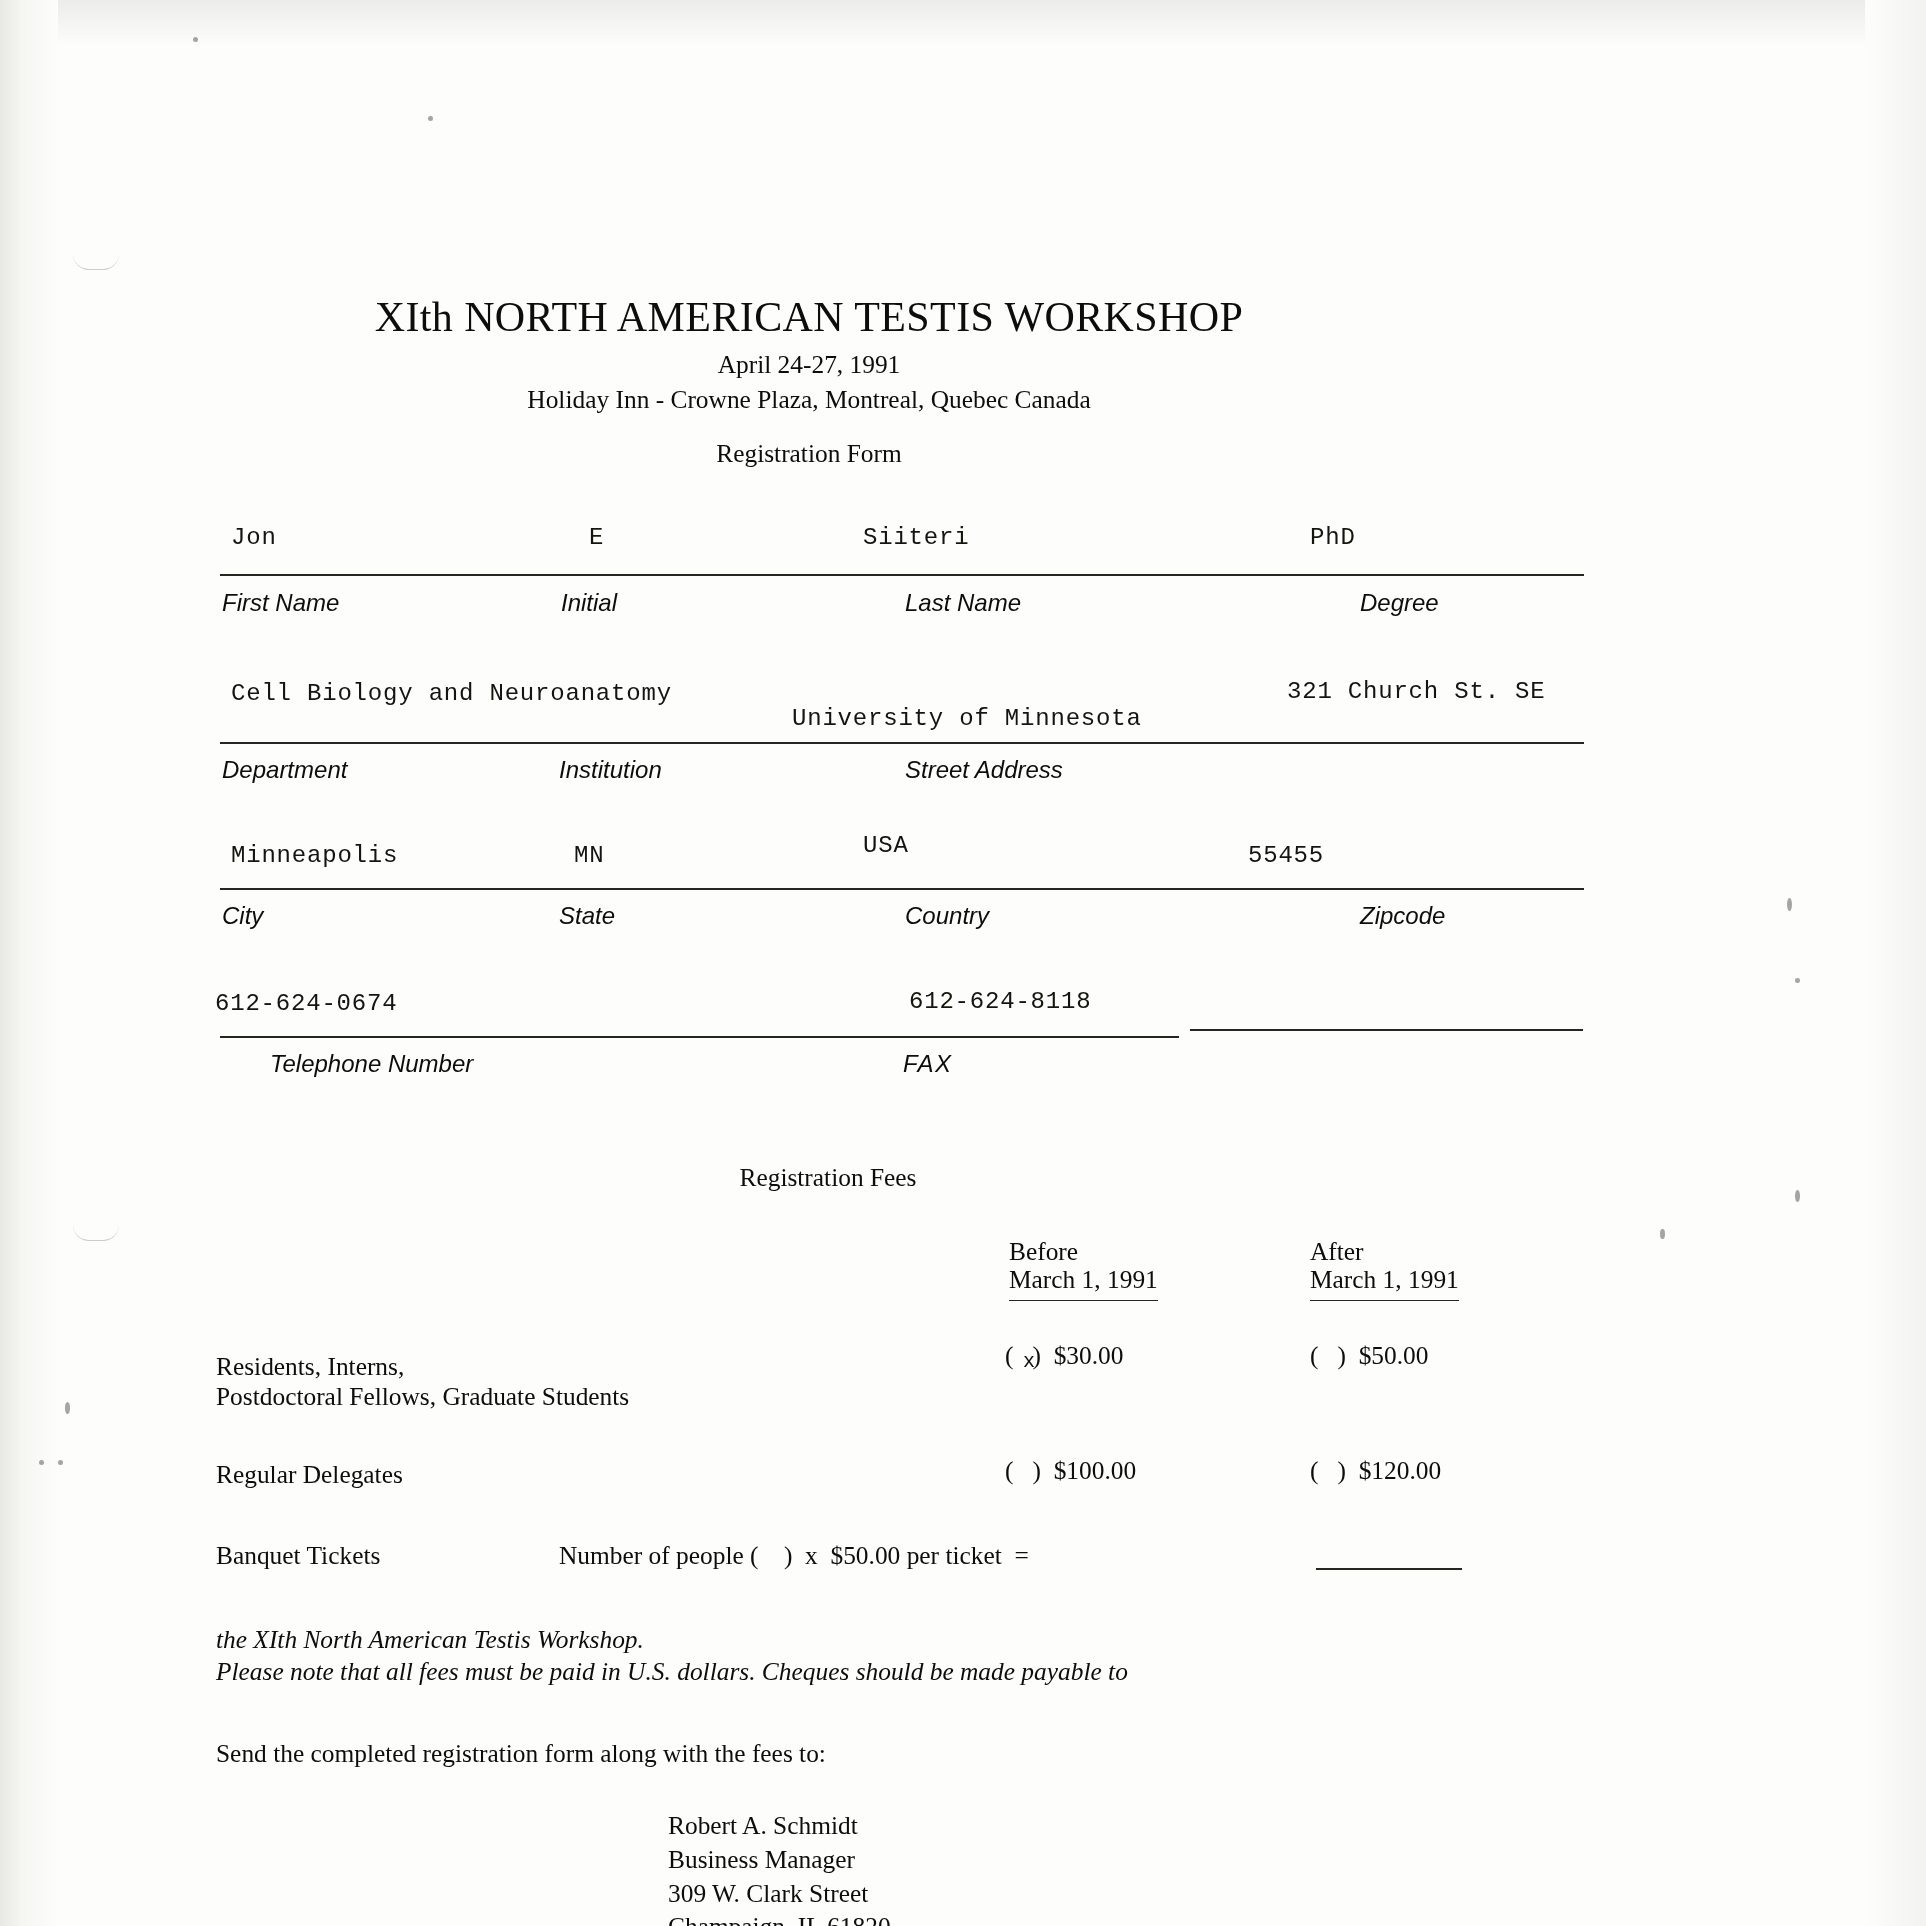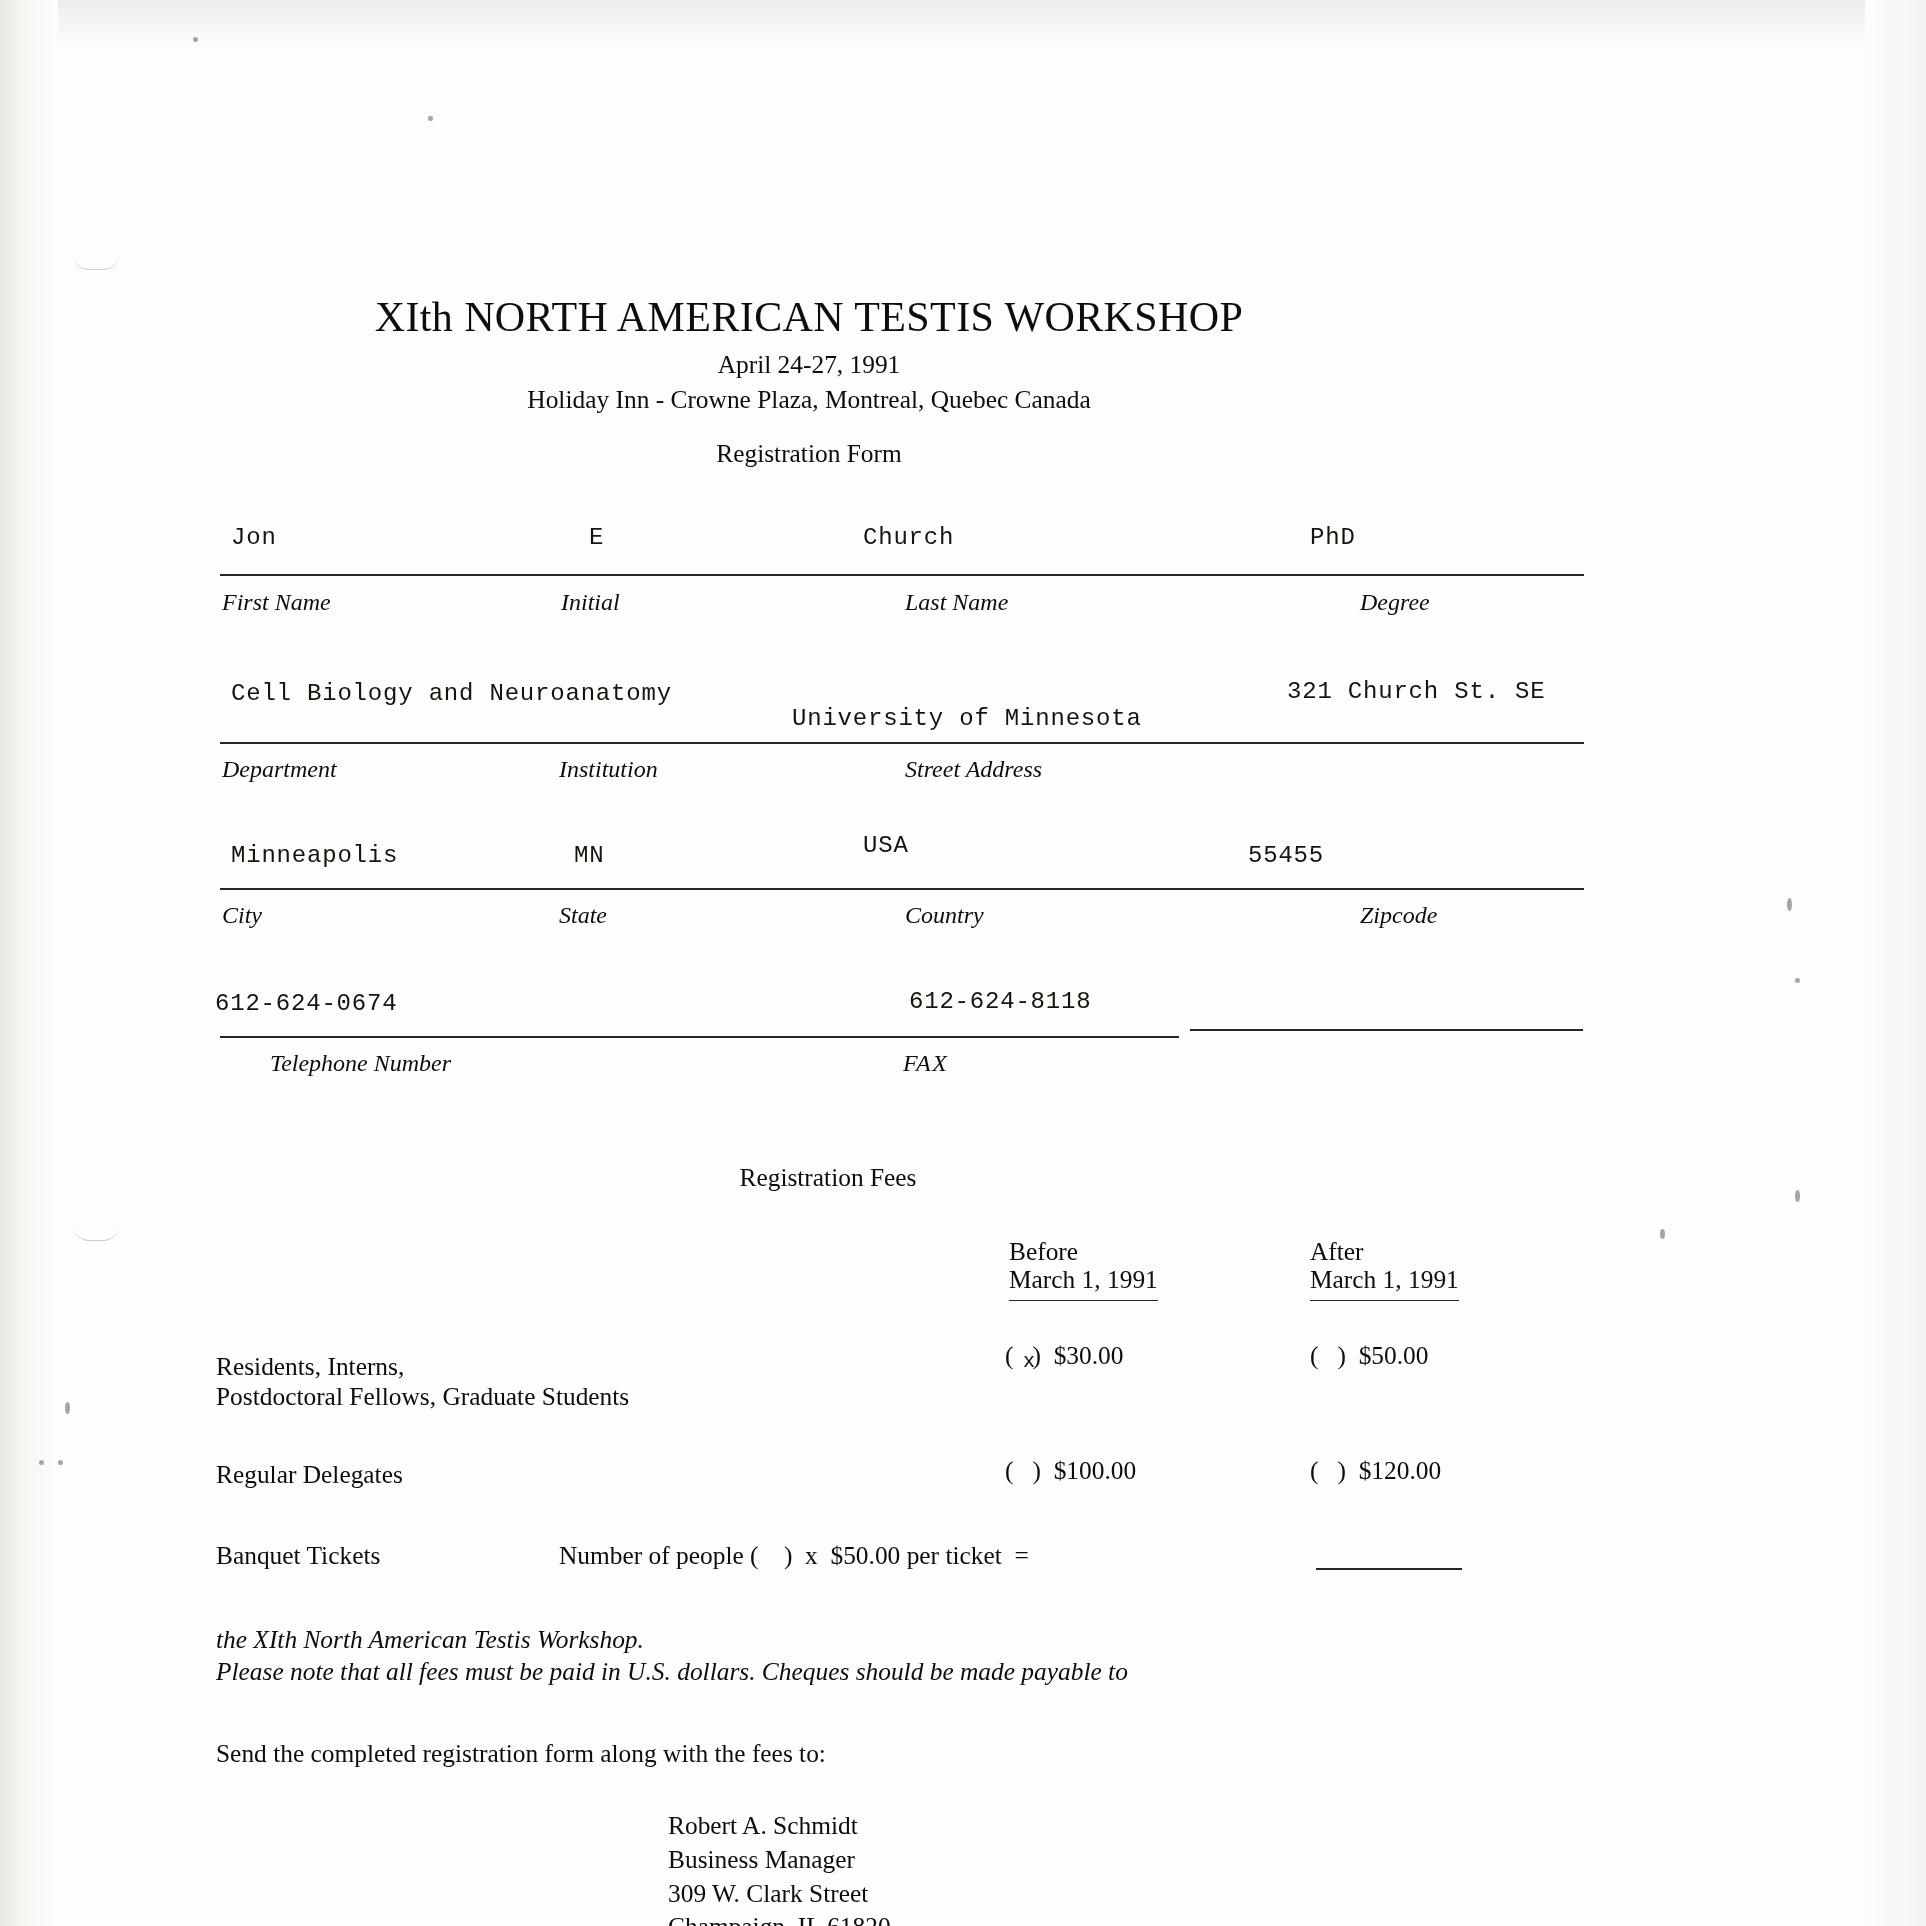--- a/index.html
+++ b/index.html
@@ -100,21 +100,21 @@
   }
   .rule {
     position: absolute;
     height: 1.5px;
     background: #26261f;
   }
   .caption {
     position: absolute;
     font-style: italic;
     font-size: 24px;
-    font-family: Liberation Serif, serif;
+    font-family: Liberation Sans, sans-serif;
   }
 
   
   .fees-title {
     position: absolute;
     left: 0; top: 1163px;
     width: 1656px;
     text-align: center;
     font-size: 25.4px;
   }
@@ -184,21 +184,21 @@
   <div class="speck" style="left:39px; top:1460px; width:5.4px; height:5.4px;"></div>
   <div class="speck" style="left:58px; top:1460px; width:5.4px; height:5.4px;"></div>
 
   <div class="title">XIth NORTH AMERICAN TESTIS WORKSHOP</div>
   <div class="subtitle1">April 24-27, 1991</div>
   <div class="subtitle2">Holiday Inn - Crowne Plaza, Montreal, Quebec Canada</div>
   <div class="subtitle3">Registration Form</div>
 
   <div class="filled" style="left:231px; top:524px;">Jon</div>
   <div class="filled" style="left:589px; top:524px;">E</div>
-  <div class="filled" style="left:863px; top:524px;">Church</div>
+  <div class="filled" style="left:863px; top:524px;">Siiteri</div>
   <div class="filled" style="left:1310px; top:524px;">PhD</div>
   <div class="rule" style="left:220px; top:574px; width:1364px;"></div>
   <div class="caption" style="left:222px; top:589px;">First Name</div>
   <div class="caption" style="left:561px; top:589px;">Initial</div>
   <div class="caption" style="left:905px; top:589px;">Last Name</div>
   <div class="caption" style="left:1360px; top:589px;">Degree</div>
 
   <div class="filled" style="left:231px; top:680px;">Cell Biology and Neuroanatomy</div>
   <div class="filled" style="left:792px; top:705px;">University of Minnesota</div>
   <div class="filled" style="left:1287px; top:678px;">321 Church St. SE</div>

